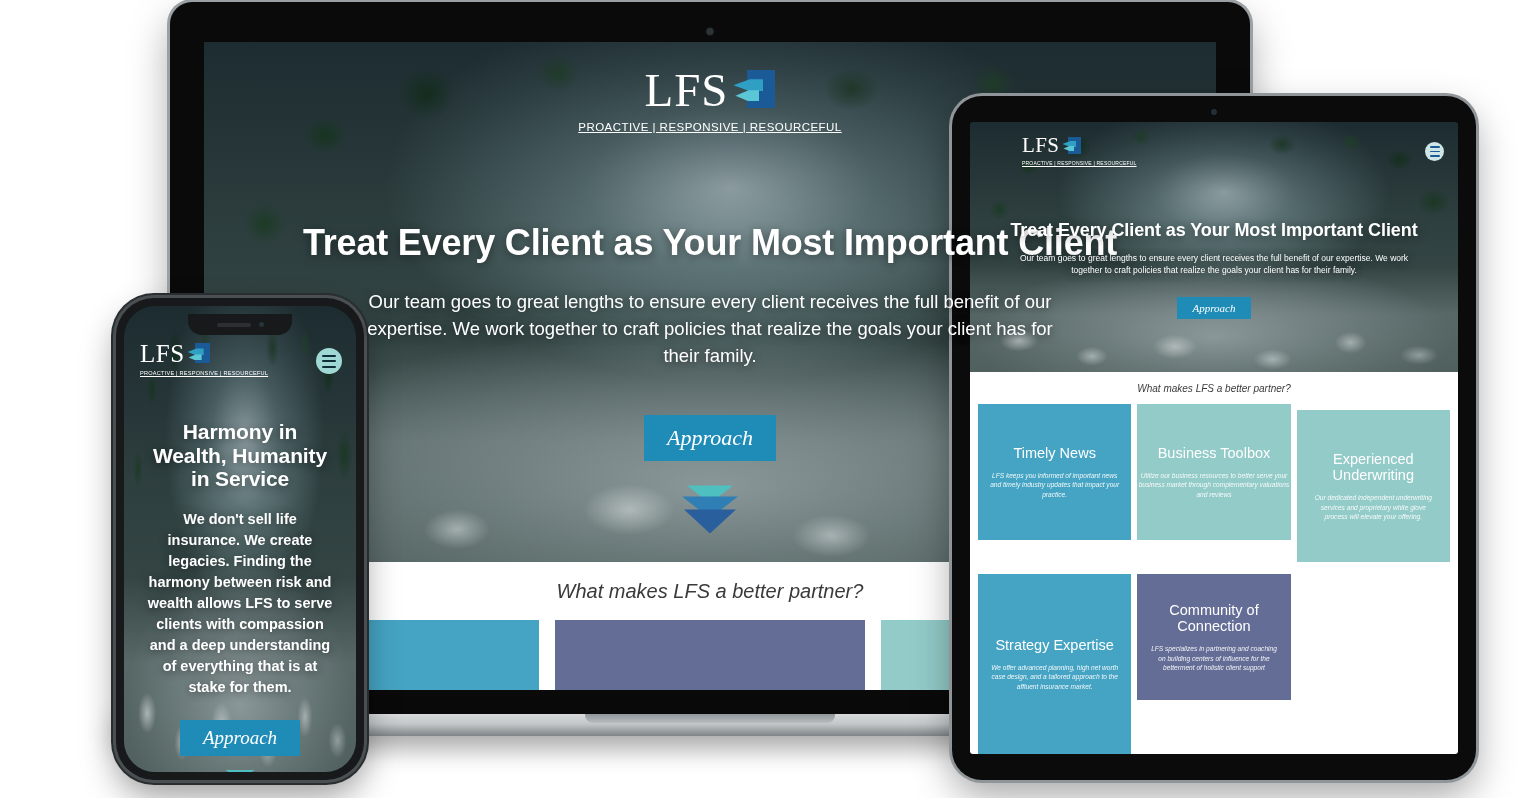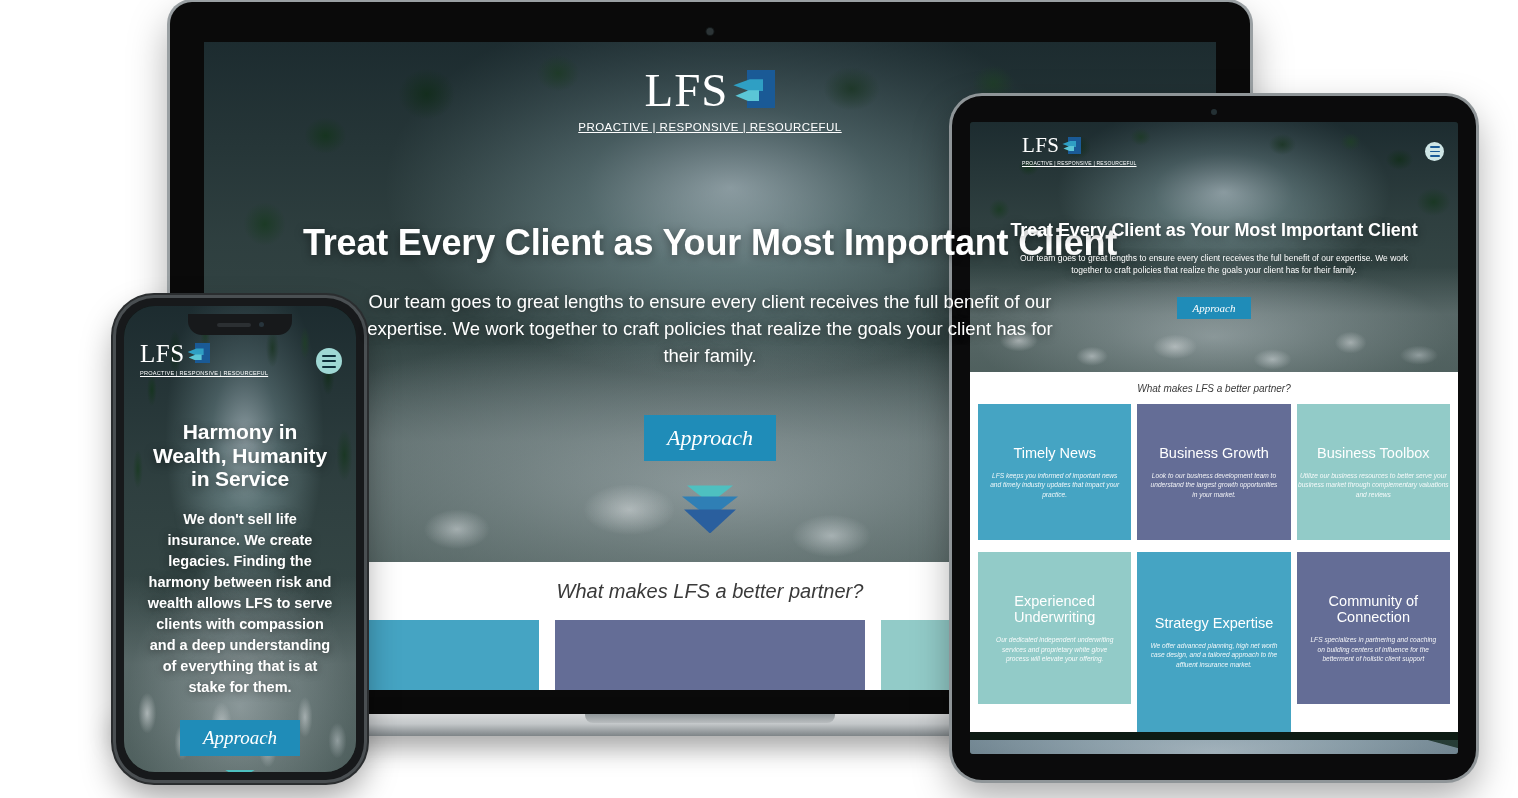--- a/index.html
+++ b/index.html
@@ -203,37 +203,33 @@
           </div>
         </div>
 
         <div class="band" style="height:32px;font-size:10px;">What makes LFS a better partner?</div>
 
         <div class="grid" style="gap:6px;padding:0 8px;">
           <div class="card" style="height: 136px; padding: 0px 12px; background: rgb(69, 164, 195);">
             <div class="card-title" style="font-size:14.5px;">Timely News</div>
             <div class="card-body" style="font-size:6.6px;margin-top:9px;">LFS keeps you informed of important news and timely industry updates that impact your practice.</div>
           </div>
-          <div class="card" style="height: 136px; padding: 0px 12px; background: rgb(100, 109, 150);">
-            <div class="card-title" style="font-size:14.5px;">Business Growth</div>
-            <div class="card-body" style="font-size:6.6px;margin-top:9px;">Look to our business development team to understand the largest growth opportunities in your market.</div>
-          </div>
           <div class="card" style="height: 136px; padding: 0px 0; background: rgb(146, 203, 200);">
             <div class="card-title" style="font-size:14.5px;">Business Toolbox</div>
             <div class="card-body" style="font-size:6.6px;margin-top:9px;">Utilize our business resources to better serve your business market through complementary valuations and reviews</div>
           </div>
           <div class="card" style="height: 152px; padding: 0px 12px; margin-top: 6px; background: rgb(146, 203, 200);">
             <div class="card-title" style="font-size:14.5px;">Experienced Underwriting</div>
             <div class="card-body" style="font-size:6.6px;margin-top:9px;">Our dedicated independent underwriting services and proprietary white glove process will elevate your offering.</div>
           </div>
           <div class="card" style="height: 180px; padding: 0px 12px; margin-top: 6px; background: rgb(69, 164, 195);">
             <div class="card-title" style="font-size:14.5px;">Strategy Expertise</div>
             <div class="card-body" style="font-size:6.6px;margin-top:9px;">We offer advanced planning, high net worth case design, and a tailored approach to the affluent insurance market.</div>
           </div>
-          <div class="card" style="height: 152px; padding: 0px 12px; margin-top: 6px; background: rgb(100, 109, 150);">
+          <div class="card" style="height: 126px; padding: 0px 12px; margin-top: 6px; background: rgb(100, 109, 150);">
             <div class="card-title" style="font-size:14.5px;">Community of Connection</div>
             <div class="card-body" style="font-size:6.6px;margin-top:9px;">LFS specializes in partnering and coaching on building centers of influence for the betterment of holistic client support</div>
           </div>
         </div>
 
         <div class="excel" style="height:60px;margin-top:8px;">
           <div class="excel-txt" style="font-size:17px;">Driven By Excellence</div>
         </div>
 
       </div>

